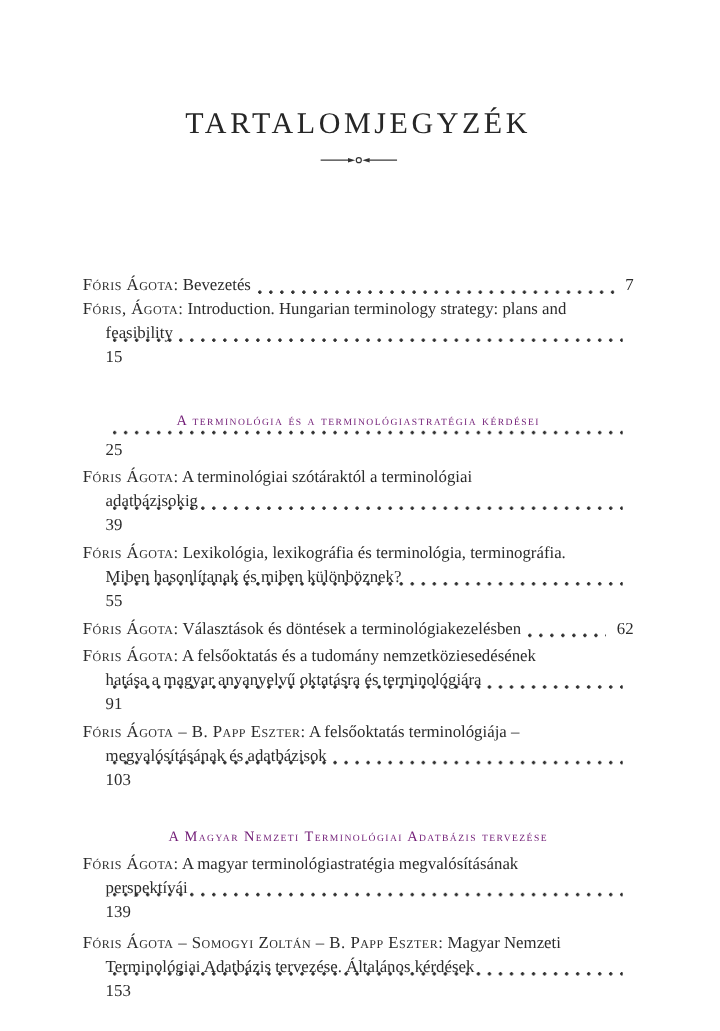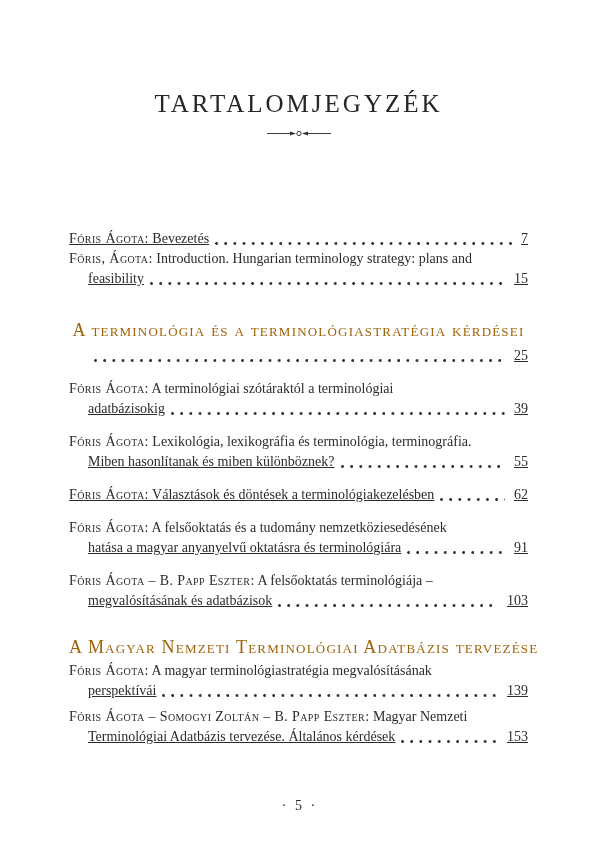--- a/index.html
+++ b/index.html
@@ -25,32 +25,32 @@
     color: #262626;
     white-space: nowrap;
   }
   .ornament-wrap {
     margin-top: 12px;
     text-align: center;
     line-height: 0;
   }
   .section-heading {
     font-variant: small-caps;
-    font-size: 18px;
+    font-size: 12px;
     line-height: 20px;
     letter-spacing: 1.2px;
     text-align: center;
-    color: #a16207;
+    color: #701a75;
     white-space: nowrap;
   }
   .entry { font-size: 14px; line-height: 20px; }
   .line { white-space: nowrap; }
-  .leader-line { display: flex; align-items: baseline; text-decoration: underline; }
+  .leader-line { display: flex; align-items: baseline; }
   .leader-line > .text-part { flex: 0 0 auto; }
-  .indent { padding-left: 19px; }
+  .indent { padding-left: 19px; flex-direction: column; }
   .sc { font-variant: small-caps; letter-spacing: 0.4px; }
   .leader {
     flex: 1 1 auto;
     align-self: stretch;
     position: relative;
     margin-left: 6px;
     margin-right: 9px;
     min-width: 14px;
   }
   .leader::before {
@@ -61,21 +61,21 @@
     background-image: radial-gradient(circle at 1.5px 1.5px, #2e2e2e 1.15px, rgba(0,0,0,0) 1.6px);
     background-size: 9.2px 3px;
     background-repeat: repeat-x;
   }
   .pagenum { flex: 0 0 auto; }
   
   .mt-e1  { margin-top: 91px; }
   .mt-e2  { }
   .mt-h1  { margin-top: 31px; }
   .mt-e3  { margin-top: 6px; }
-  .mt-sm  { margin-top: 13px; }
+  .mt-sm  { margin-top: 3px; }
   .mt-h2  { margin-top: 26px; }
   .mt-e9  { margin-top: 4px; }
   .mt-e10 { margin-top: 6px; }
   .footer {
     margin-top: 49px;
     text-align: center;
     font-size: 14px;
     line-height: 20px;
     word-spacing: 5px;
     color: #2b2b2b;

